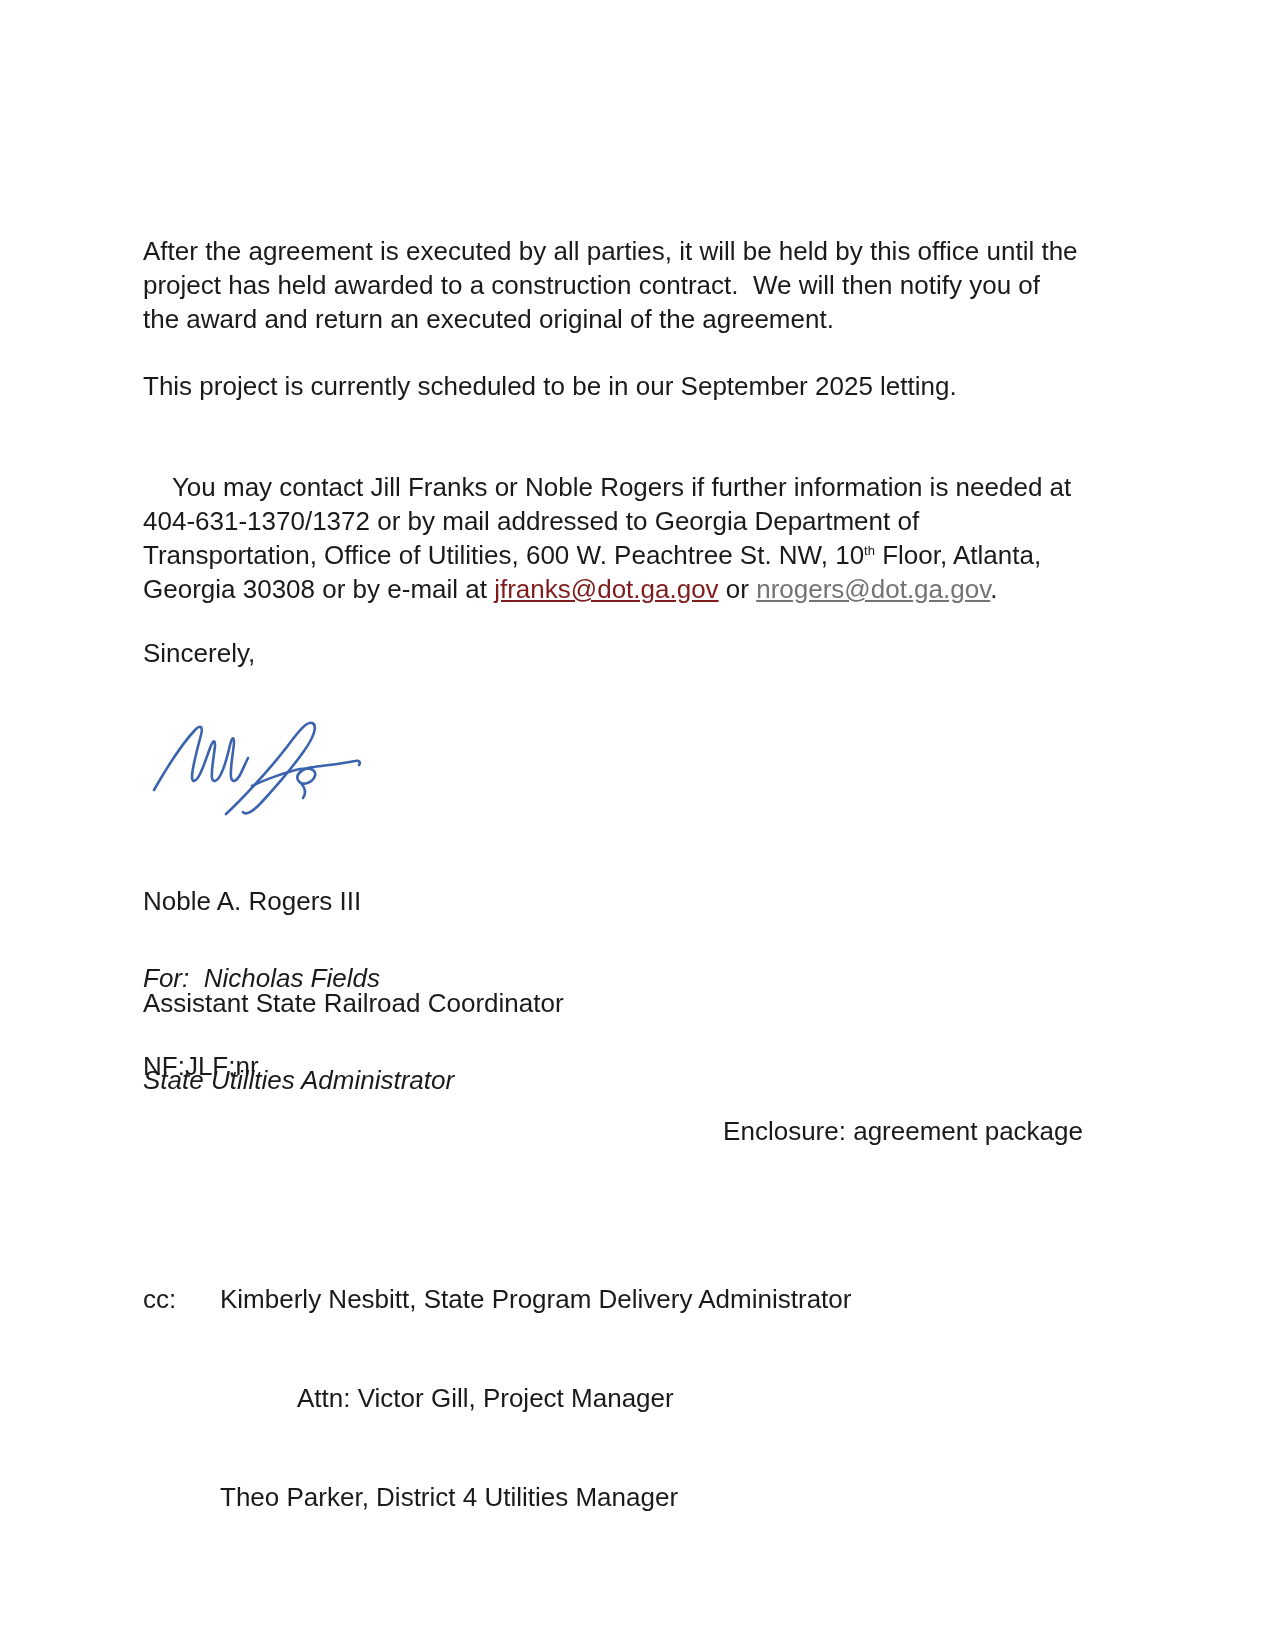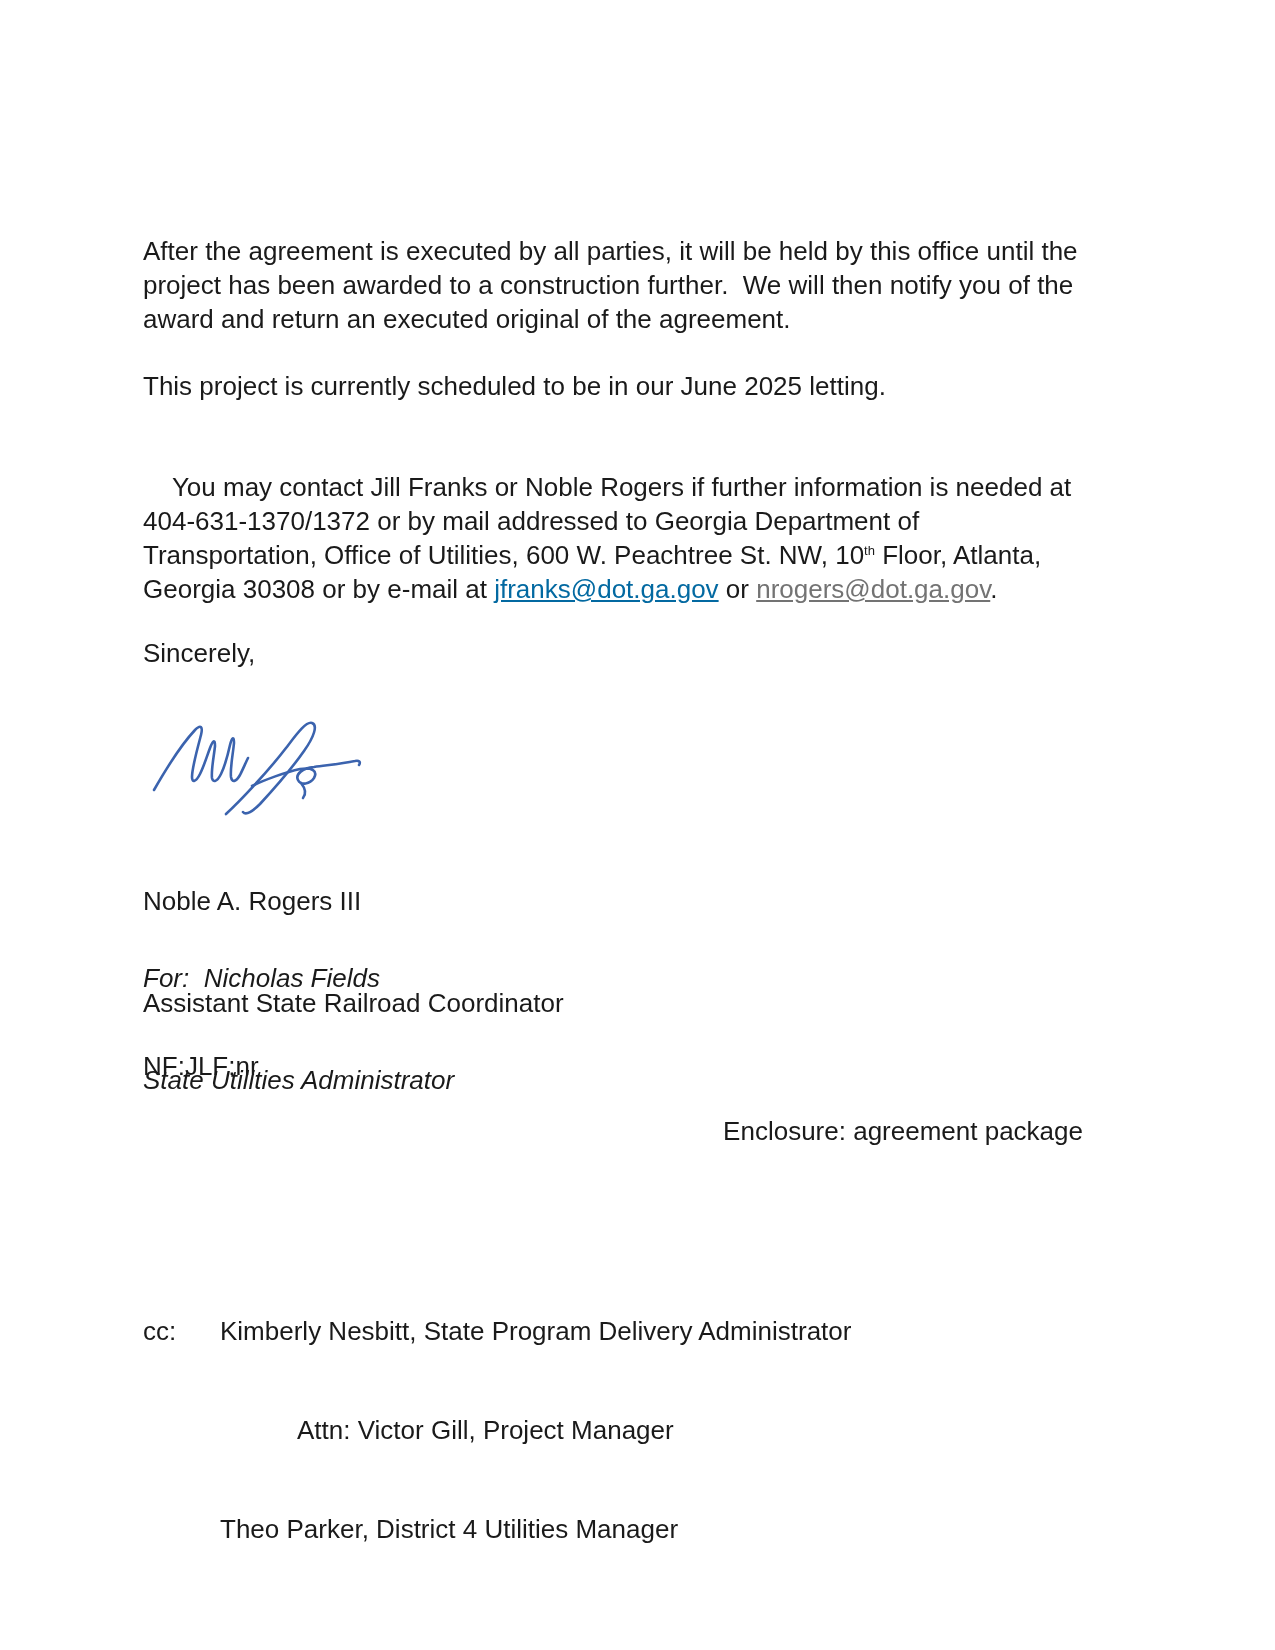--- a/index.html
+++ b/index.html
@@ -26,21 +26,21 @@
   .closing { top: 636px; }
   .signer-block { top: 816px; }
   .behalf-block { top: 893px; font-style: italic; }
   .initials { top: 1049px; }
   .enclosure { top: 1114px; text-align: right; }
   .cc-block { top: 1217px; line-height: 33px; }
 
   sup.ord { font-size: 13px; line-height: 0; vertical-align: 9px; }
 
   a.email-link {
-    color: #0369a1;
+    color: #7f1d1d;
     text-decoration: underline;
     cursor: pointer;
   }
   .email-plain {
     color: #737373;
     text-decoration: underline;
     cursor: pointer;
   }
 
   .signature-wrap {
@@ -52,33 +52,33 @@
   }
   .signature-wrap svg { display: block; width: 230px; height: 130px; }
   .sig-stroke {
     fill: none;
     stroke: #3b63ae;
     stroke-width: 2.6;
     stroke-linecap: round;
     stroke-linejoin: round;
   }
 
-  .cc-row { display: flex; margin-top: 32px; }
+  .cc-row { display: flex; }
   .cc-label-col { flex: 0 0 77px; }
   .cc-indent-1 { padding-left: 77px; }
   .cc-indent-2 { padding-left: 154px; }
 </style>
 </head>
 <body>
 
 <div class="page">
 
-  <div class="block p1">After the agreement is executed by all parties, it will be held by this office until the project has been awarded to a construction further.  We will then notify you of the award and return an executed original of the agreement.</div>
+  <div class="block p1">After the agreement is executed by all parties, it will be held by this office until the project has held awarded to a construction contract.  We will then notify you of the award and return an executed original of the agreement.</div>
 
-  <div class="block p2">This project is currently scheduled to be in our June 2025 letting.</div>
+  <div class="block p2">This project is currently scheduled to be in our September 2025 letting.</div>
 
   <div class="block p3">
     <span>You may contact Jill Franks or Noble Rogers if further information is needed at 404-631-1370/1372 or by mail addressed to Georgia Department of Transportation, Office of Utilities, 600 W. Peachtree St. NW, 10</span><sup class="ord">th</sup><span> Floor, Atlanta, Georgia 30308 or by e-mail at </span><a class="email-link">jfranks@dot.ga.gov</a><span> or </span><span class="email-plain">nrogers@dot.ga.gov</span><span>.</span>
   </div>
 
   <div class="block closing">Sincerely,</div>
 
   <div class="signature-wrap">
     <svg viewBox="0 0 230 130" xmlns="http://www.w3.org/2000/svg">
       <path class="sig-stroke" d="M 14 100 C 22 86, 40 56, 55 40 C 61 34, 63 37, 61 45 C 57 60, 52 78, 52 87 C 52 93, 56 92, 60 84 C 64 76, 67 66, 70 58 C 73 50, 75 49, 75 56 C 74 66, 71 80, 72 88 C 73 93, 77 92, 81 84 C 85 76, 88 64, 90 55 C 92 47, 94 46, 94 53 C 93 64, 90 78, 91 87 C 92 93, 96 92, 100 85 C 103 79, 106 72, 108 68"></path>

